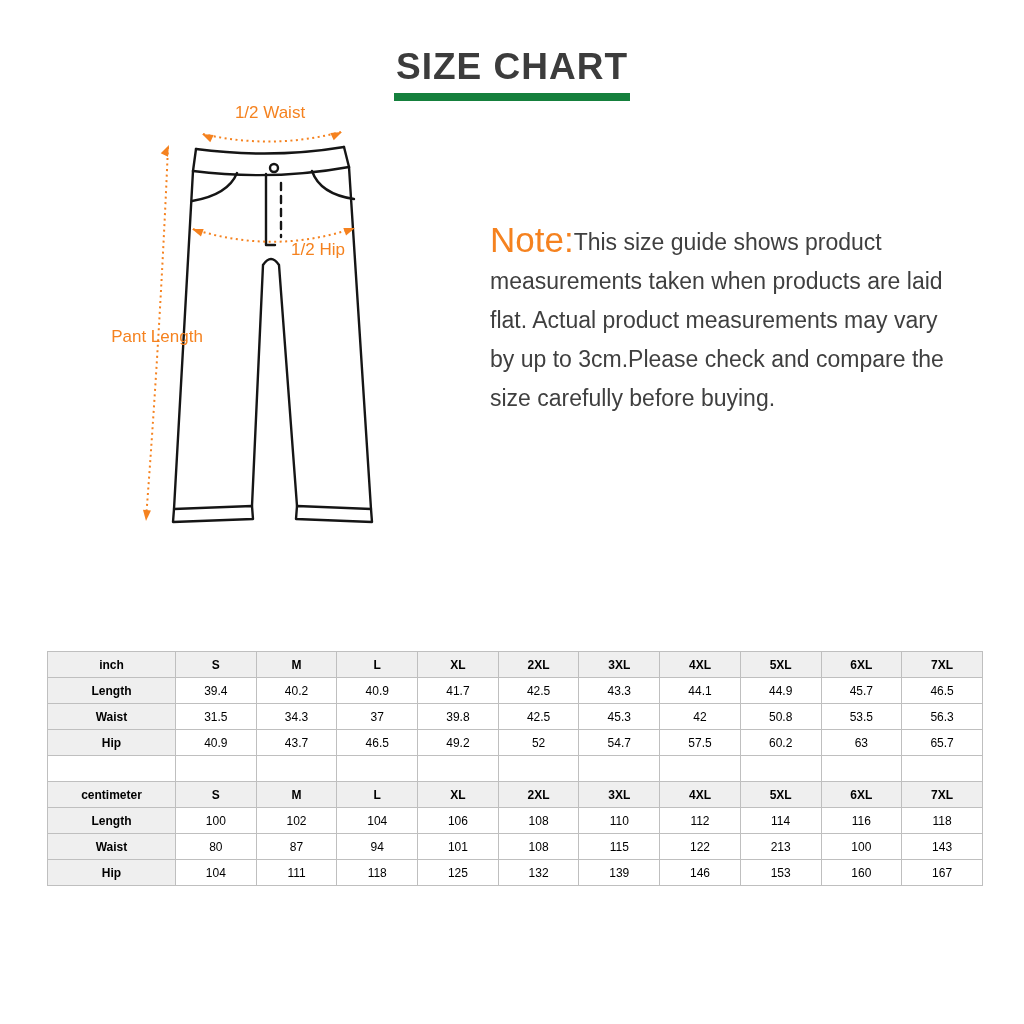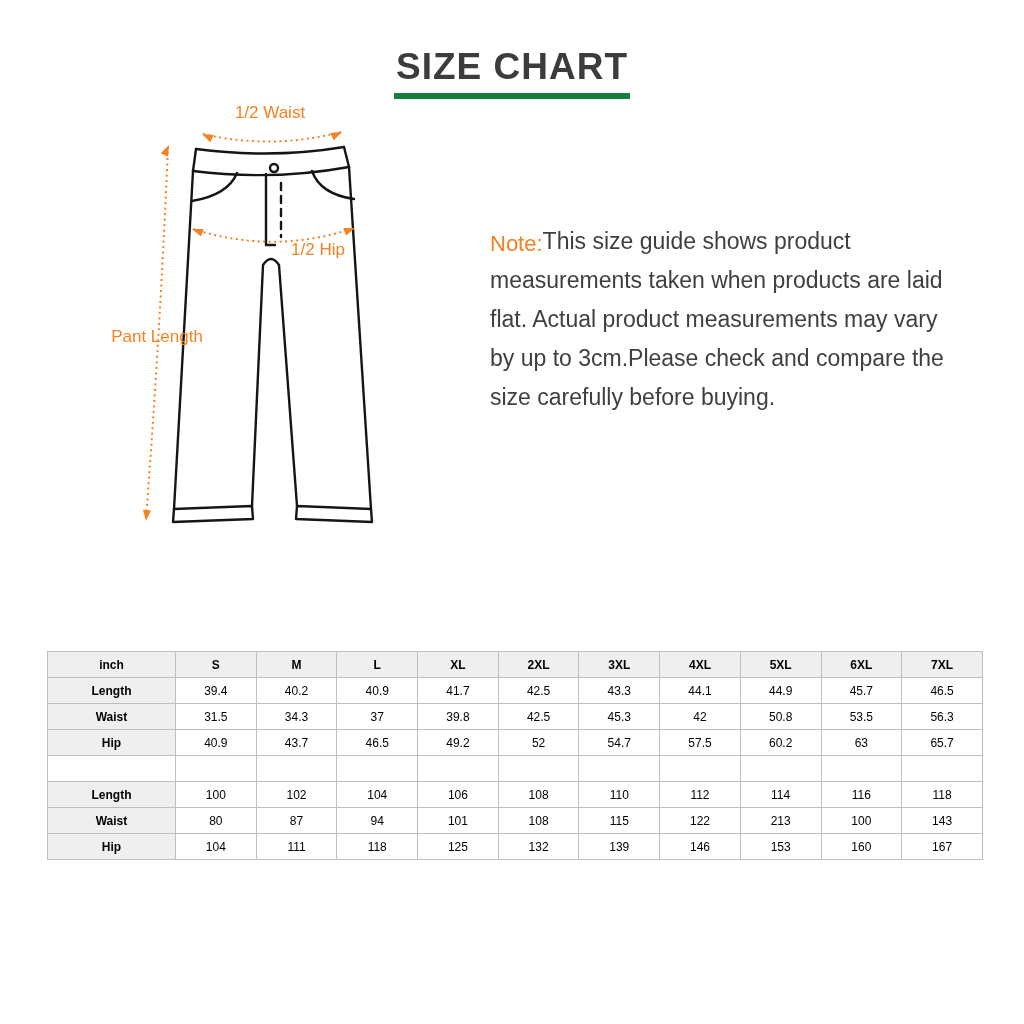--- a/index.html
+++ b/index.html
@@ -16,21 +16,21 @@
     position: absolute;
     top: 46px; left: 0; width: 100%;
     text-align: center;
   }
   .title {
     display: inline-block;
     font-size: 37px;
     font-weight: bold;
     letter-spacing: 1px;
     color: #3c3c3c;
-    border-bottom: 6px solid #15803d;
+    border-bottom: 8px solid #15803d;
     padding: 0 2px 5px 2px;
   }
 
   
   .diagram {
     position: absolute;
     left: 90px; top: 95px;
     width: 320px; height: 460px;
   }
   .diagram text {
@@ -42,21 +42,21 @@
   .note {
     position: absolute;
     left: 490px; top: 222px;
     width: 462px;
     font-size: 23px;
     line-height: 39px;
     color: #3f3f3f;
     text-align: left;
   }
   .note-label {
-    font-size: 22px;
+    font-size: 35px;
     line-height: 1;
     vertical-align: -2px;
     text-align: center;
   }
 
   
   .table-wrap {
     position: absolute;
     left: 47px; top: 651px;
     width: 936px;
@@ -221,20 +221,33 @@
           <td class="spacer"></td>
           <td class="spacer"></td>
           <td class="spacer"></td>
           <td class="spacer"></td>
           <td class="spacer"></td>
           <td class="spacer"></td>
           <td class="spacer"></td>
           <td class="spacer"></td>
         </tr>
         <tr>
+          <th>centimeter</th>
+          <th>S</th>
+          <th>M</th>
+          <th>L</th>
+          <th>XL</th>
+          <th>2XL</th>
+          <th>3XL</th>
+          <th>4XL</th>
+          <th>5XL</th>
+          <th>6XL</th>
+          <th>7XL</th>
+        </tr>
+        <tr>
           <th>Length</th>
           <td>100</td>
           <td>102</td>
           <td>104</td>
           <td>106</td>
           <td>108</td>
           <td>110</td>
           <td>112</td>
           <td>114</td>
           <td>116</td>

